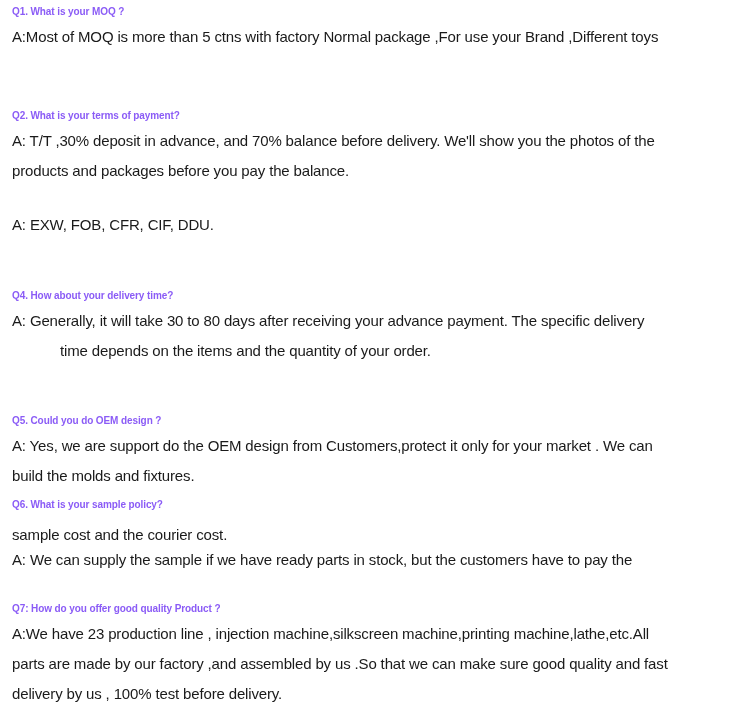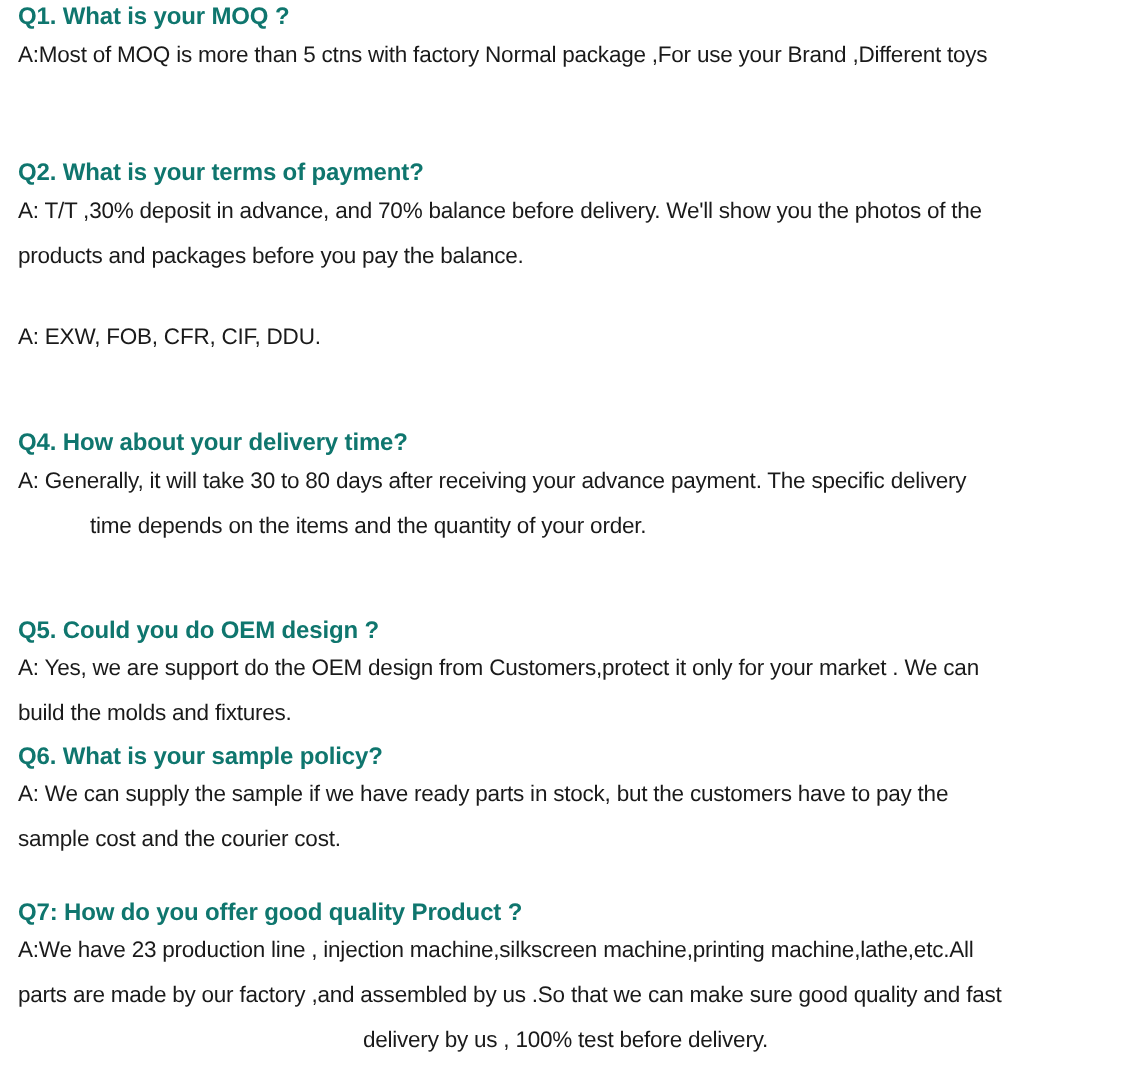--- a/index.html
+++ b/index.html
@@ -21,26 +21,26 @@
       top: 0;
       width: 730px;
     }
     .faq-item {
       position: absolute;
       left: 0;
       width: 730px;
     }
     .q {
       font-weight: bold;
-      font-size: 16px;
+      font-size: 10px;
       line-height: 20px;
       height: 20px;
       white-space: nowrap;
       letter-spacing: -0.1px;
-      color: #0f766e;
+      color: #8b5cf6;
     }
     .a-line {
       font-size: 15px;
       line-height: 30px;
       height: 30px;
       white-space: nowrap;
       letter-spacing: -0.15px;
       color: #1a1a1a;
     }
     .a-line.first {
@@ -76,24 +76,24 @@
   </div>
 
   <div class="faq-item" style="top:411px;">
     <div class="q">Q5. Could you do OEM design ?</div>
     <div class="a-line first">A: Yes, we are support do the OEM design from Customers,protect it only for your market . We can</div>
     <div class="a-line" style="margin-top:10px;height:20px;line-height:20px;">build the molds and fixtures.</div>
   </div>
 
   <div class="faq-item" style="top:495px;">
     <div class="q">Q6. What is your sample policy?</div>
+    <div class="a-line" style="margin-top:10px;height:20px;line-height:20px;">sample cost and the courier cost.</div>
     <div class="a-line first">A: We can supply the sample if we have ready parts in stock, but the customers have to pay the</div>
-    <div class="a-line" style="margin-top:10px;height:20px;line-height:20px;">sample cost and the courier cost.</div>
   </div>
 
   <div class="faq-item" style="top:599px;">
     <div class="q">Q7: How do you offer good quality Product ?</div>
     <div class="a-line first">A:We have 23 production line , injection machine,silkscreen machine,printing machine,lathe,etc.All</div>
     <div class="a-line" style="margin-top:10px;height:20px;line-height:20px;">parts are made by our factory ,and assembled by us .So that we can make sure good quality and fast</div>
-    <div class="a-line" style="margin-top:10px;height:20px;line-height:20px;text-align:center;">delivery by us , 100% test before delivery.</div>
+    <div class="a-line" style="margin-top:10px;height:20px;line-height:20px;">delivery by us , 100% test before delivery.</div>
   </div>
 
 </div>
 
 </body></html>

